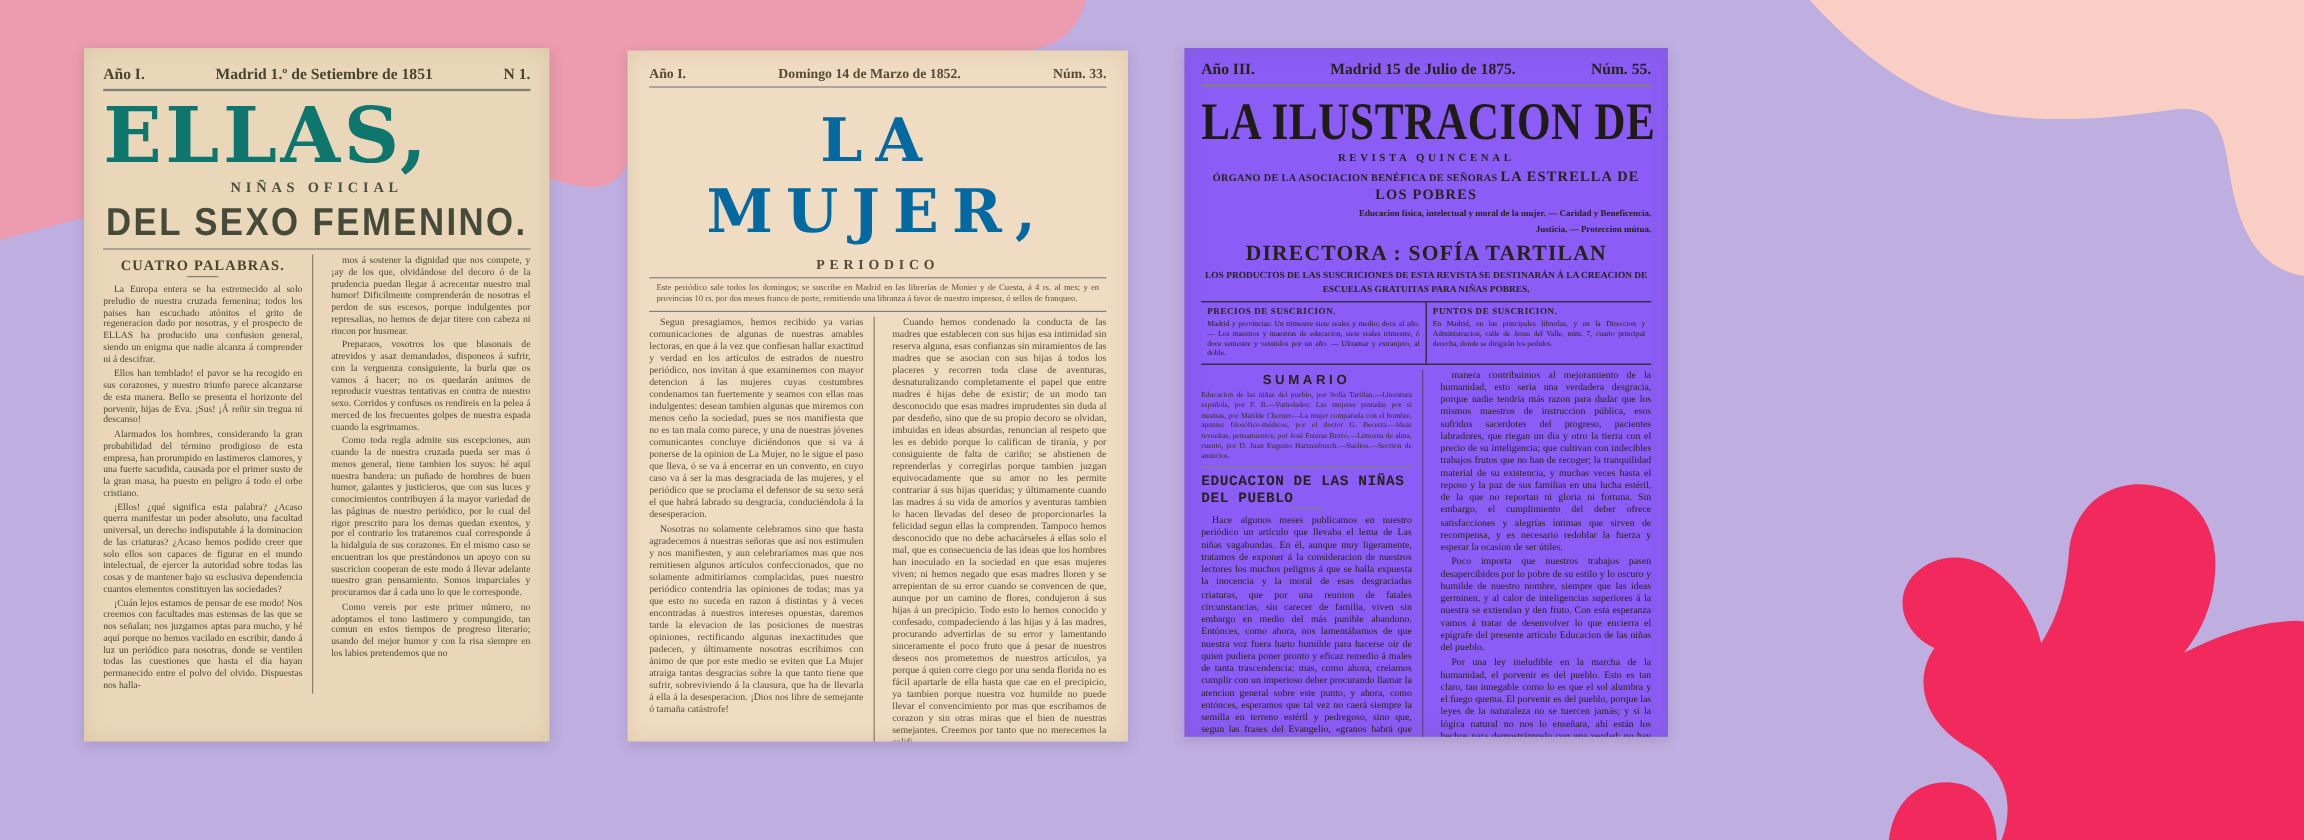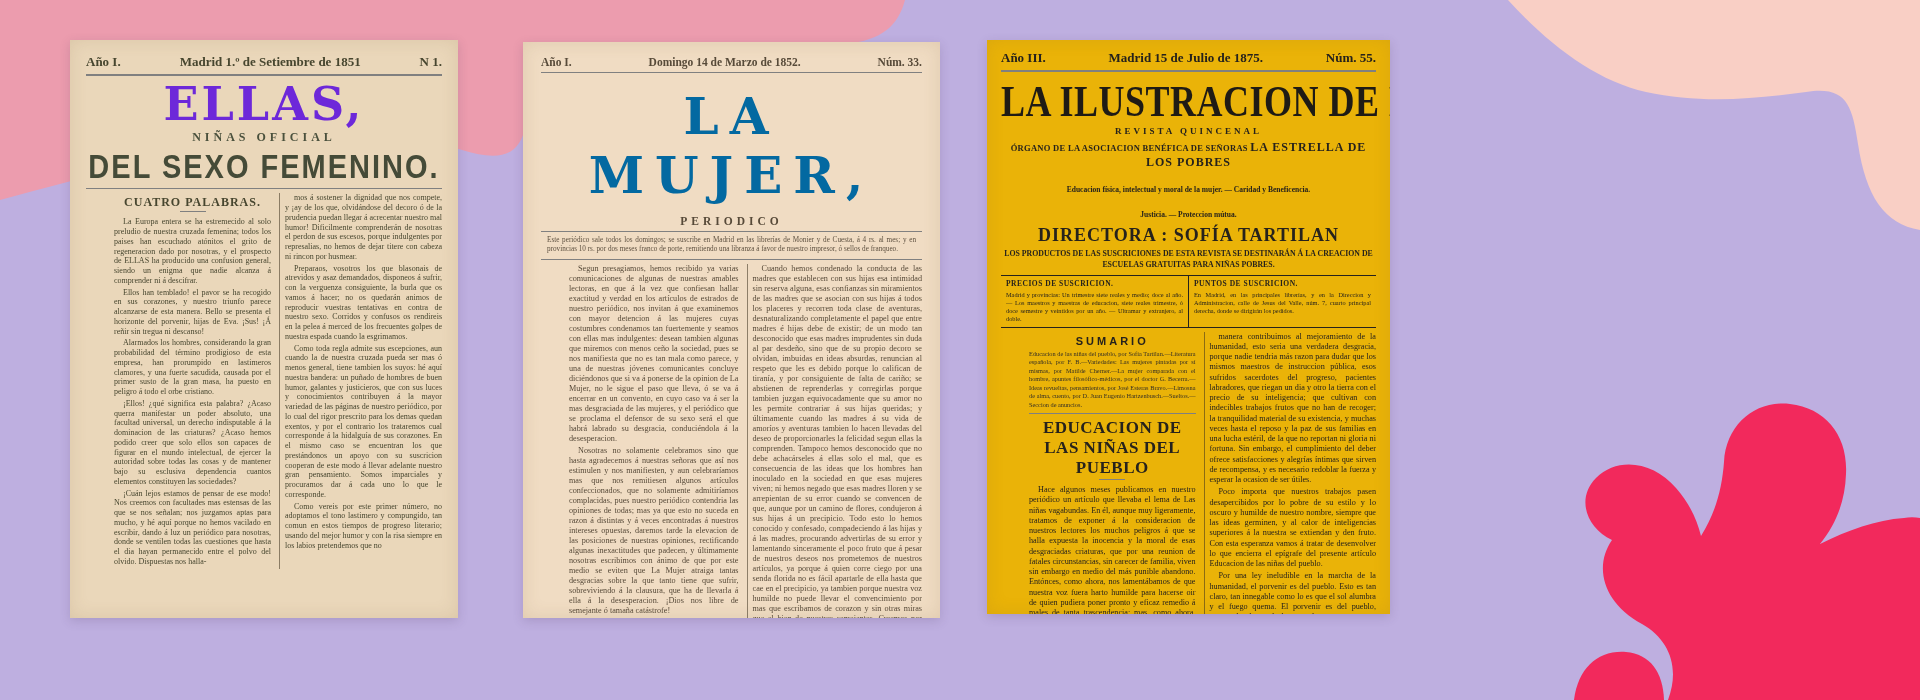--- a/index.html
+++ b/index.html
@@ -3,61 +3,61 @@
 <meta charset="utf-8">
 <style>
   html,body{margin:0;padding:0;}
   body{width:1920px;height:700px;overflow:hidden;position:relative;
        background:#beafe0;font-family:"Liberation Serif","DejaVu Serif",serif;}
   .bg-svg{position:absolute;left:0;top:0;width:1920px;height:700px;display:block;}
   .paper{position:absolute;box-sizing:border-box;overflow:hidden;
          box-shadow:0 3px 10px rgba(70,50,90,.18), inset 0 0 18px rgba(120,90,50,.14);}
   .paper1{left:70px;top:40px;width:388px;height:578px;background:#ead7ba;color:#47462f;padding:14px 16px 10px;}
   .paper2{left:523px;top:42px;width:417px;height:576px;background:#f0dcc3;color:#574a39;padding:14px 18px 10px;}
-  .paper3{left:987px;top:40px;width:403px;height:574px;background:#eab308;color:#26221c;padding:10px 14px 8px;}
+  .paper3{left:987px;top:40px;width:403px;height:574px;background:#8b5cf6;color:#26221c;padding:10px 14px 8px;}
   .masthead{display:flex;justify-content:space-between;align-items:baseline;font-weight:bold;}
   .paper1 .masthead{font-size:13px;}
   .paper2 .masthead{font-size:11.5px;font-weight:600;}
   .paper3 .masthead{font-size:13px;}
   .rule{border:0;border-top:2px solid currentColor;margin:4px 0;}
   .rule.thin{border-top-width:1px;}
-  .p1-title{text-align:center;font-family:"DejaVu Serif",serif;font-weight:bold;
-            font-size:46px;line-height:1.05;letter-spacing:3px;color:#6d28d9;margin-top:2px;}
+  .p1-title{text-align:left;font-family:"DejaVu Serif",serif;font-weight:bold;
+            font-size:64px;line-height:1.05;letter-spacing:3px;color:#0f766e;margin-top:2px;}
   .p1-organo{text-align:center;font-size:12px;font-weight:bold;letter-spacing:4px;color:#4b513d;margin-top:2px;}
   .p1-sexo{text-align:center;font-family:"Liberation Sans",sans-serif;font-weight:bold;
            font-size:29px;letter-spacing:2px;color:#454b38;transform:scaleY(1.12);margin:6px 0 4px;}
   .p2-title{text-align:center;font-family:"DejaVu Serif",serif;font-weight:bold;
             font-size:50px;letter-spacing:11px;color:#0369a1;margin-top:14px;}
   .p2-periodico{text-align:center;font-size:11.5px;letter-spacing:4px;font-weight:bold;margin-top:10px;}
   .p2-tagline{text-align:center;font-size:17.5px;font-weight:bold;margin:12px 0 6px;letter-spacing:.5px;}
   .p2-fine{font-size:7.2px;line-height:1.3;text-align:justify;margin:3px 6px;color:#5d5040;}
   .p3-title{text-align:center;font-family:"Liberation Serif",serif;font-weight:bold;font-size:36px;
             letter-spacing:.5px;color:#1f1b15;transform:scaleY(1.22);margin:8px 0 2px;white-space:nowrap;}
   .p3-sub{text-align:center;font-size:9px;font-weight:bold;letter-spacing:3px;margin-top:4px;}
   .p3-organ{text-align:center;font-size:8.5px;font-weight:bold;margin-top:4px;letter-spacing:.3px;}
   .p3-organ b{font-size:12px;letter-spacing:1px;}
-  .p3-topics{text-align:center;font-size:7.5px;font-weight:bold;line-height:1.35;margin-top:15px;}
+  .p3-topics{text-align:right;font-size:7.5px;font-weight:bold;line-height:1.35;margin-top:3px;}
   .p3-directora{text-align:center;font-size:18px;font-weight:bold;letter-spacing:1px;margin:5px 0 3px;}
   .p3-products{text-align:center;font-size:7.8px;font-weight:bold;line-height:1.4;margin-bottom:4px;}
   .p3-boxes{display:flex;border-top:1px solid currentColor;border-bottom:1px solid currentColor;}
   .p3-box{flex:1;padding:3px 5px;font-size:6.3px;line-height:1.3;text-align:justify;}
   .p3-box + .p3-box{border-left:1px solid currentColor;}
   .p3-box-title{text-align:left;font-weight:bold;font-size:7.5px;margin-bottom:2px;letter-spacing:.5px;}
   .cols{display:flex;margin-top:4px;}
-  .col{flex:1;min-width:0;margin-left:28px;}
-  .col + .col{border-left:1px solid rgba(60,50,30,.55);padding-left:5px;margin-left:8px;}
+  .col{flex:1;min-width:0;}
+  .col + .col{border-left:1px solid rgba(60,50,30,.55);padding-left:15px;margin-left:8px;}
   .bodytext p{margin:0 0 2px;text-indent:9px;font-size:8px;line-height:1.22;text-align:justify;}
   .paper2 .bodytext p{font-size:8.2px;}
   .paper3 .bodytext p{font-size:8.2px;line-height:1.25;}
   .sec-head{text-align:center;font-size:12px;font-weight:bold;letter-spacing:1px;margin:2px 0 1px;}
   .sec-dash{width:26px;border:0;border-top:1px solid currentColor;margin:0 auto 5px;}
   .sumario-title{text-align:center;font-family:"Liberation Sans",sans-serif;font-weight:bold;
                  font-size:11px;letter-spacing:3px;margin:3px 0 3px;}
   .sumario-body{font-size:6.3px;line-height:1.35;text-align:justify;color:#332e26;margin-bottom:4px;}
-  .art-title{text-align:center;font-size:17px;font-weight:bold;letter-spacing:.5px;margin:4px 0 1px;}
+  .art-title{font-size:12px;font-weight:bold;letter-spacing:.5px;margin:4px 0 1px;font-family:Liberation Mono, monospace;}
 </style>
 </head>
 <body>
 
 <svg class="bg-svg" viewBox="0 0 1920 700" aria-hidden="true">
   <path fill="#ec9cae" d="M0,0 L905,0 C898,26 882,40 846,44 C800,50 768,38 712,46 C664,52 622,40 574,52 C548,58 536,92 524,132 C512,172 470,152 430,140 C360,119 300,128 240,140 C170,154 90,176 0,200 Z"></path>
   <path fill="#f9cfc5" d="M1508,0 L1920,0 L1920,230 C1884,224 1866,196 1858,144 C1852,104 1846,86 1806,92 C1756,99 1700,104 1646,92 C1596,81 1548,44 1508,0 Z"></path>
   <path fill="#f2295c" d="M1920,700 L1668,700 C1680,668 1670,640 1642,624 C1602,602 1594,566 1612,540 C1586,528 1576,498 1596,478 C1618,456 1654,462 1676,488 C1690,504 1697,520 1701,536 C1716,512 1722,488 1724,462 C1726,424 1756,400 1790,404 C1826,408 1848,436 1846,474 C1845,502 1836,524 1820,544 C1848,530 1876,520 1904,518 C1909,517 1915,517 1920,518 Z"></path>
   <path fill="#f2295c" d="M1574,700 C1578,668 1598,650 1626,652 C1650,654 1663,672 1664,700 Z"></path>
 </svg>

